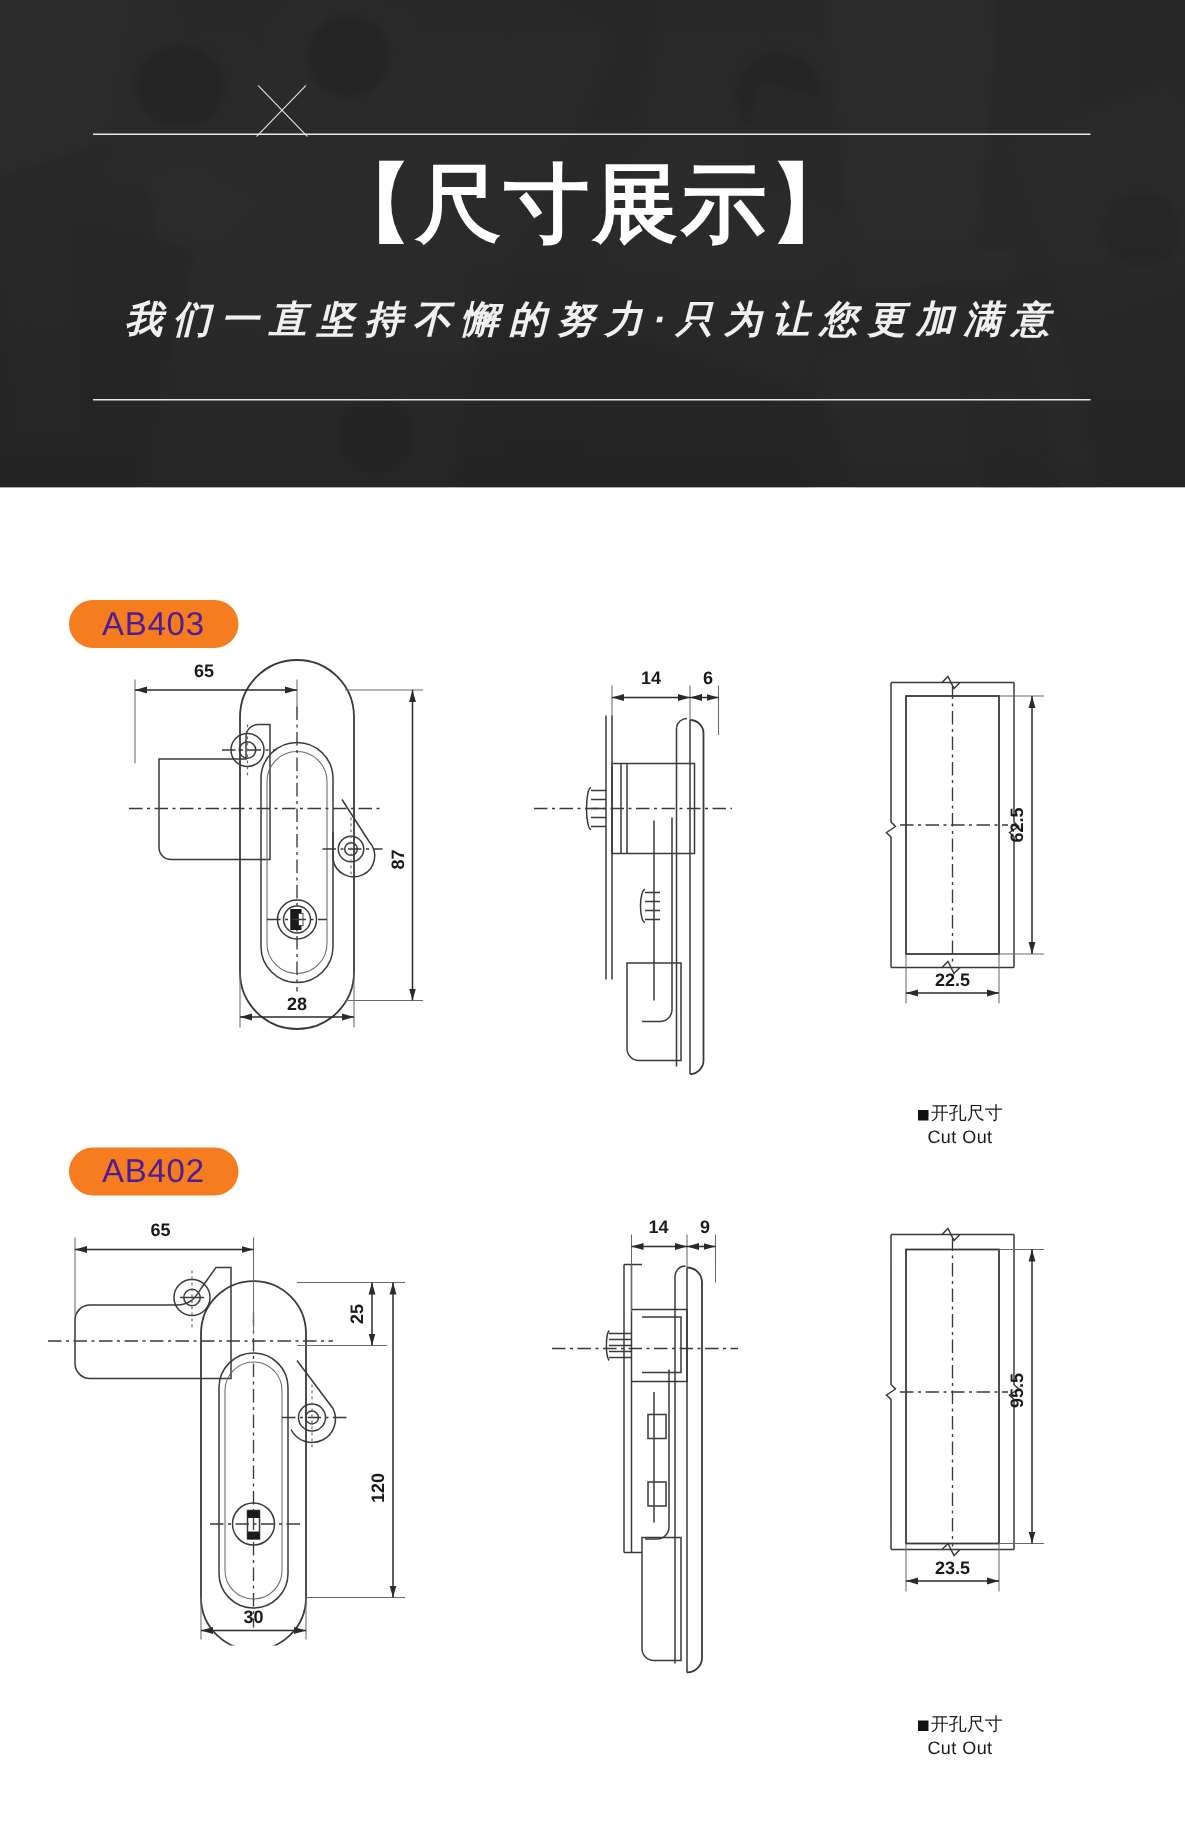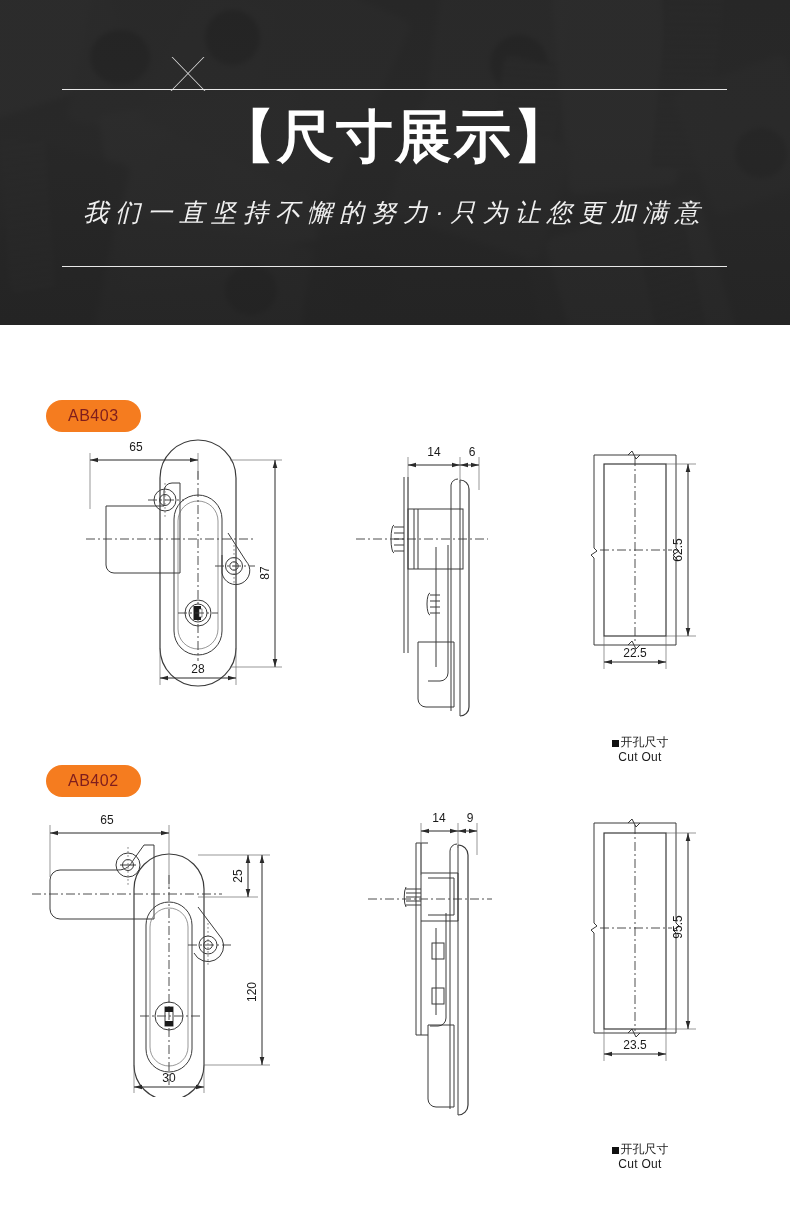--- a/index.html
+++ b/index.html
@@ -50,37 +50,37 @@
 
   .banner-title {
     position:absolute; left:0; right:0; top:108px;
     text-align:center; color:#ffffff;
     font-size:57px; font-weight:bold; letter-spacing:2px;
     line-height:1; white-space:nowrap;
   }
   .banner-sub {
     position:absolute; left:0; right:0; top:196px;
     text-align:center; color:#f0f0f0;
-    font-size:25px; font-weight:normal; letter-spacing:7px;
+    font-size:25px; font-weight:bold; letter-spacing:7px;
     font-style:italic; white-space:nowrap;
   }
 
   
   .sheet { position:absolute; left:0; top:325px; width:790px; height:893px; background:#fff; }
 
   .badge {
     position:absolute; height:32px; padding:0 22px;
     background:#F57C1F; border-radius:16px;
-    color:#7f1d1d; font-size:16px; line-height:32px;
+    color:#4c1d95; font-size:22px; line-height:32px;
     letter-spacing:.5px; white-space:nowrap;
   }
   .badge.b403 { left:46px; top:75px; }
   .badge.b402 { left:46px; top:440px; }
 
-  .dwg { position:absolute; }
+  .dwg { position:absolute;font-weight:bold; }
   .dwg svg { display:block; }
 
   .cap {
     position:absolute; text-align:center; color:#1a1a1a;
     font-size:11px; line-height:1.25; white-space:nowrap;margin-top:22px;
   }
   .cap .sq { display:inline-block; width:7px; height:7px; background:#111;
              vertical-align:-1px; margin-right:2px; }
   .cap .cn { font-size:12px; }
   .cap .en { font-size:12px; letter-spacing:.3px; }

